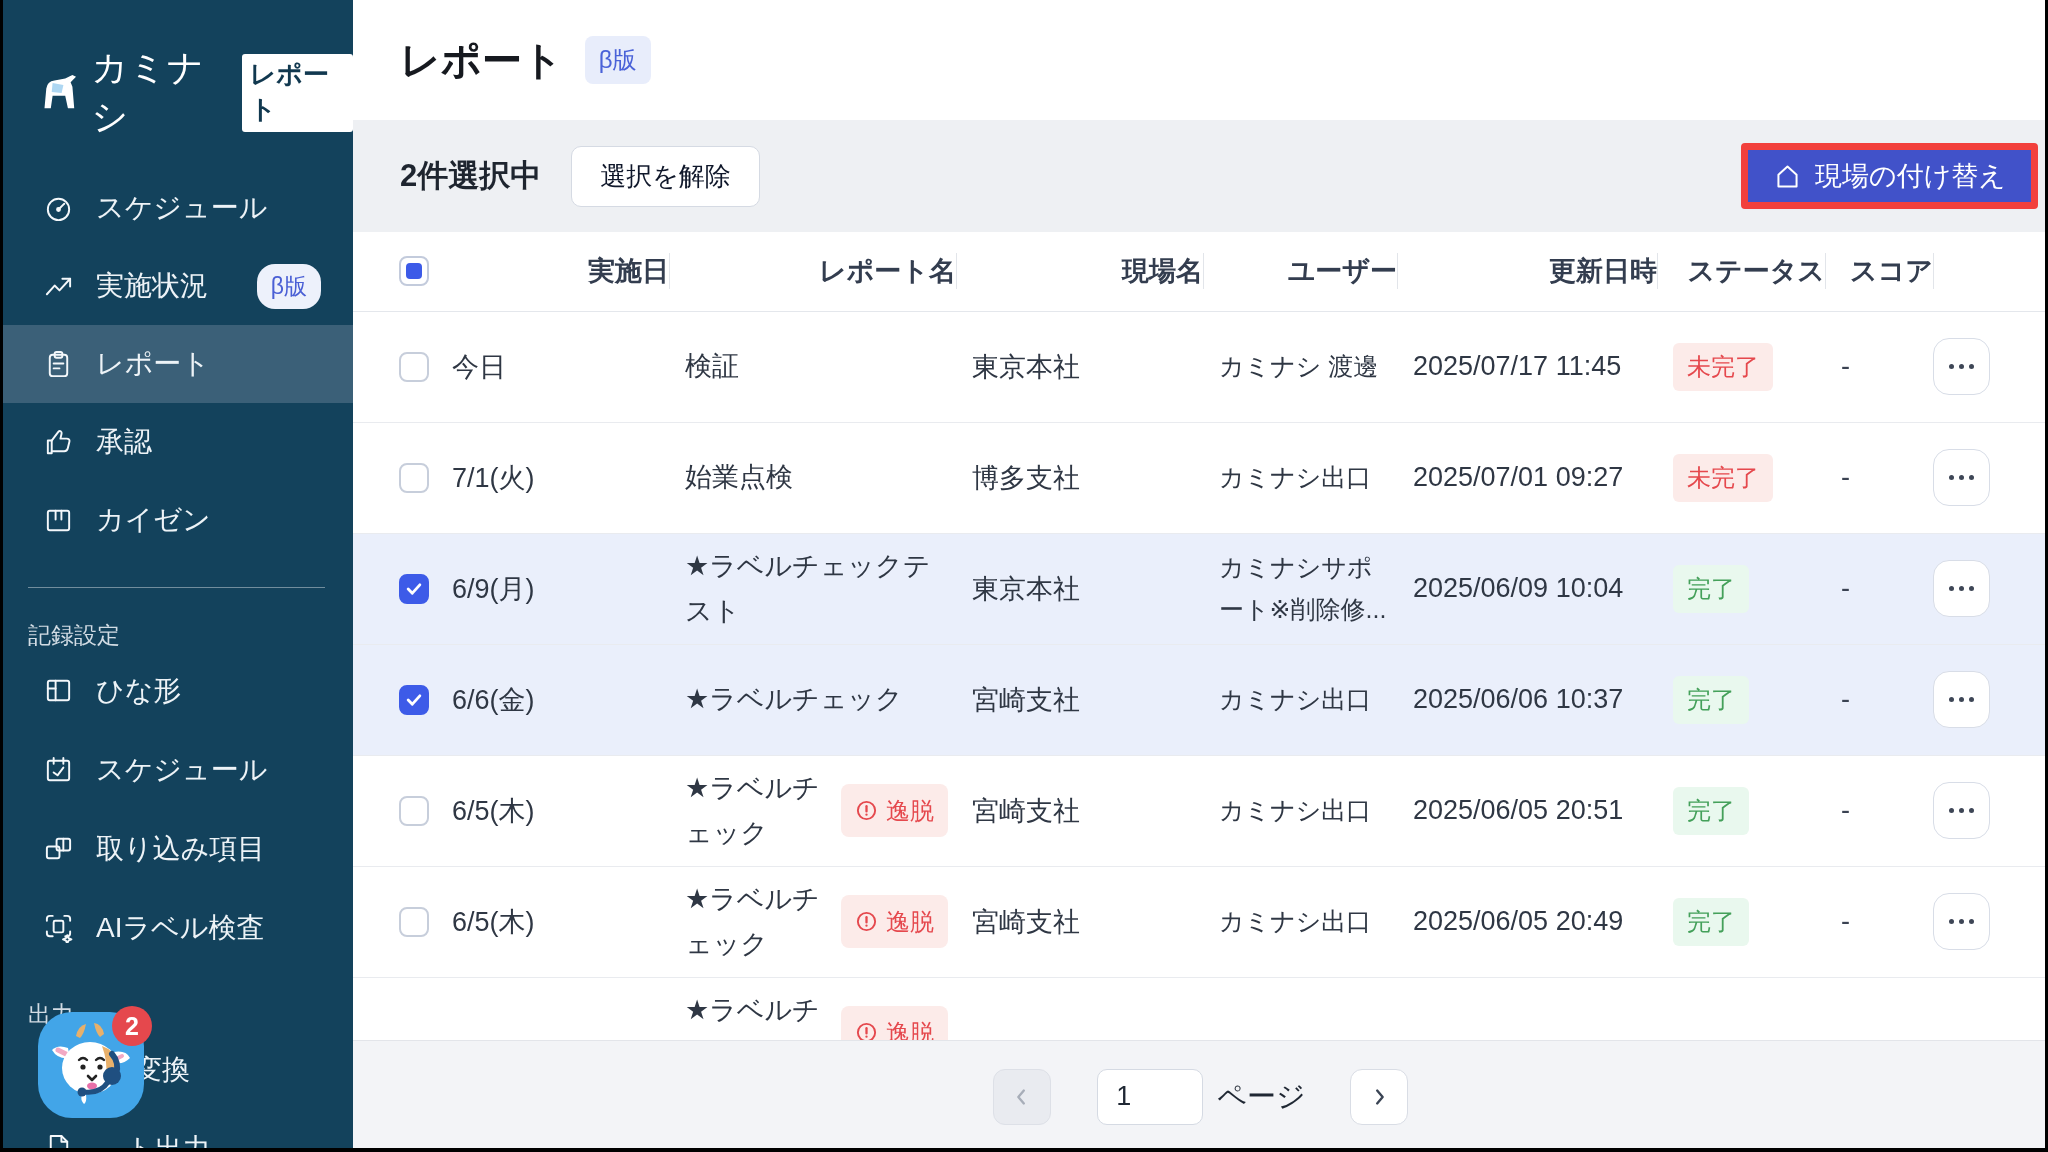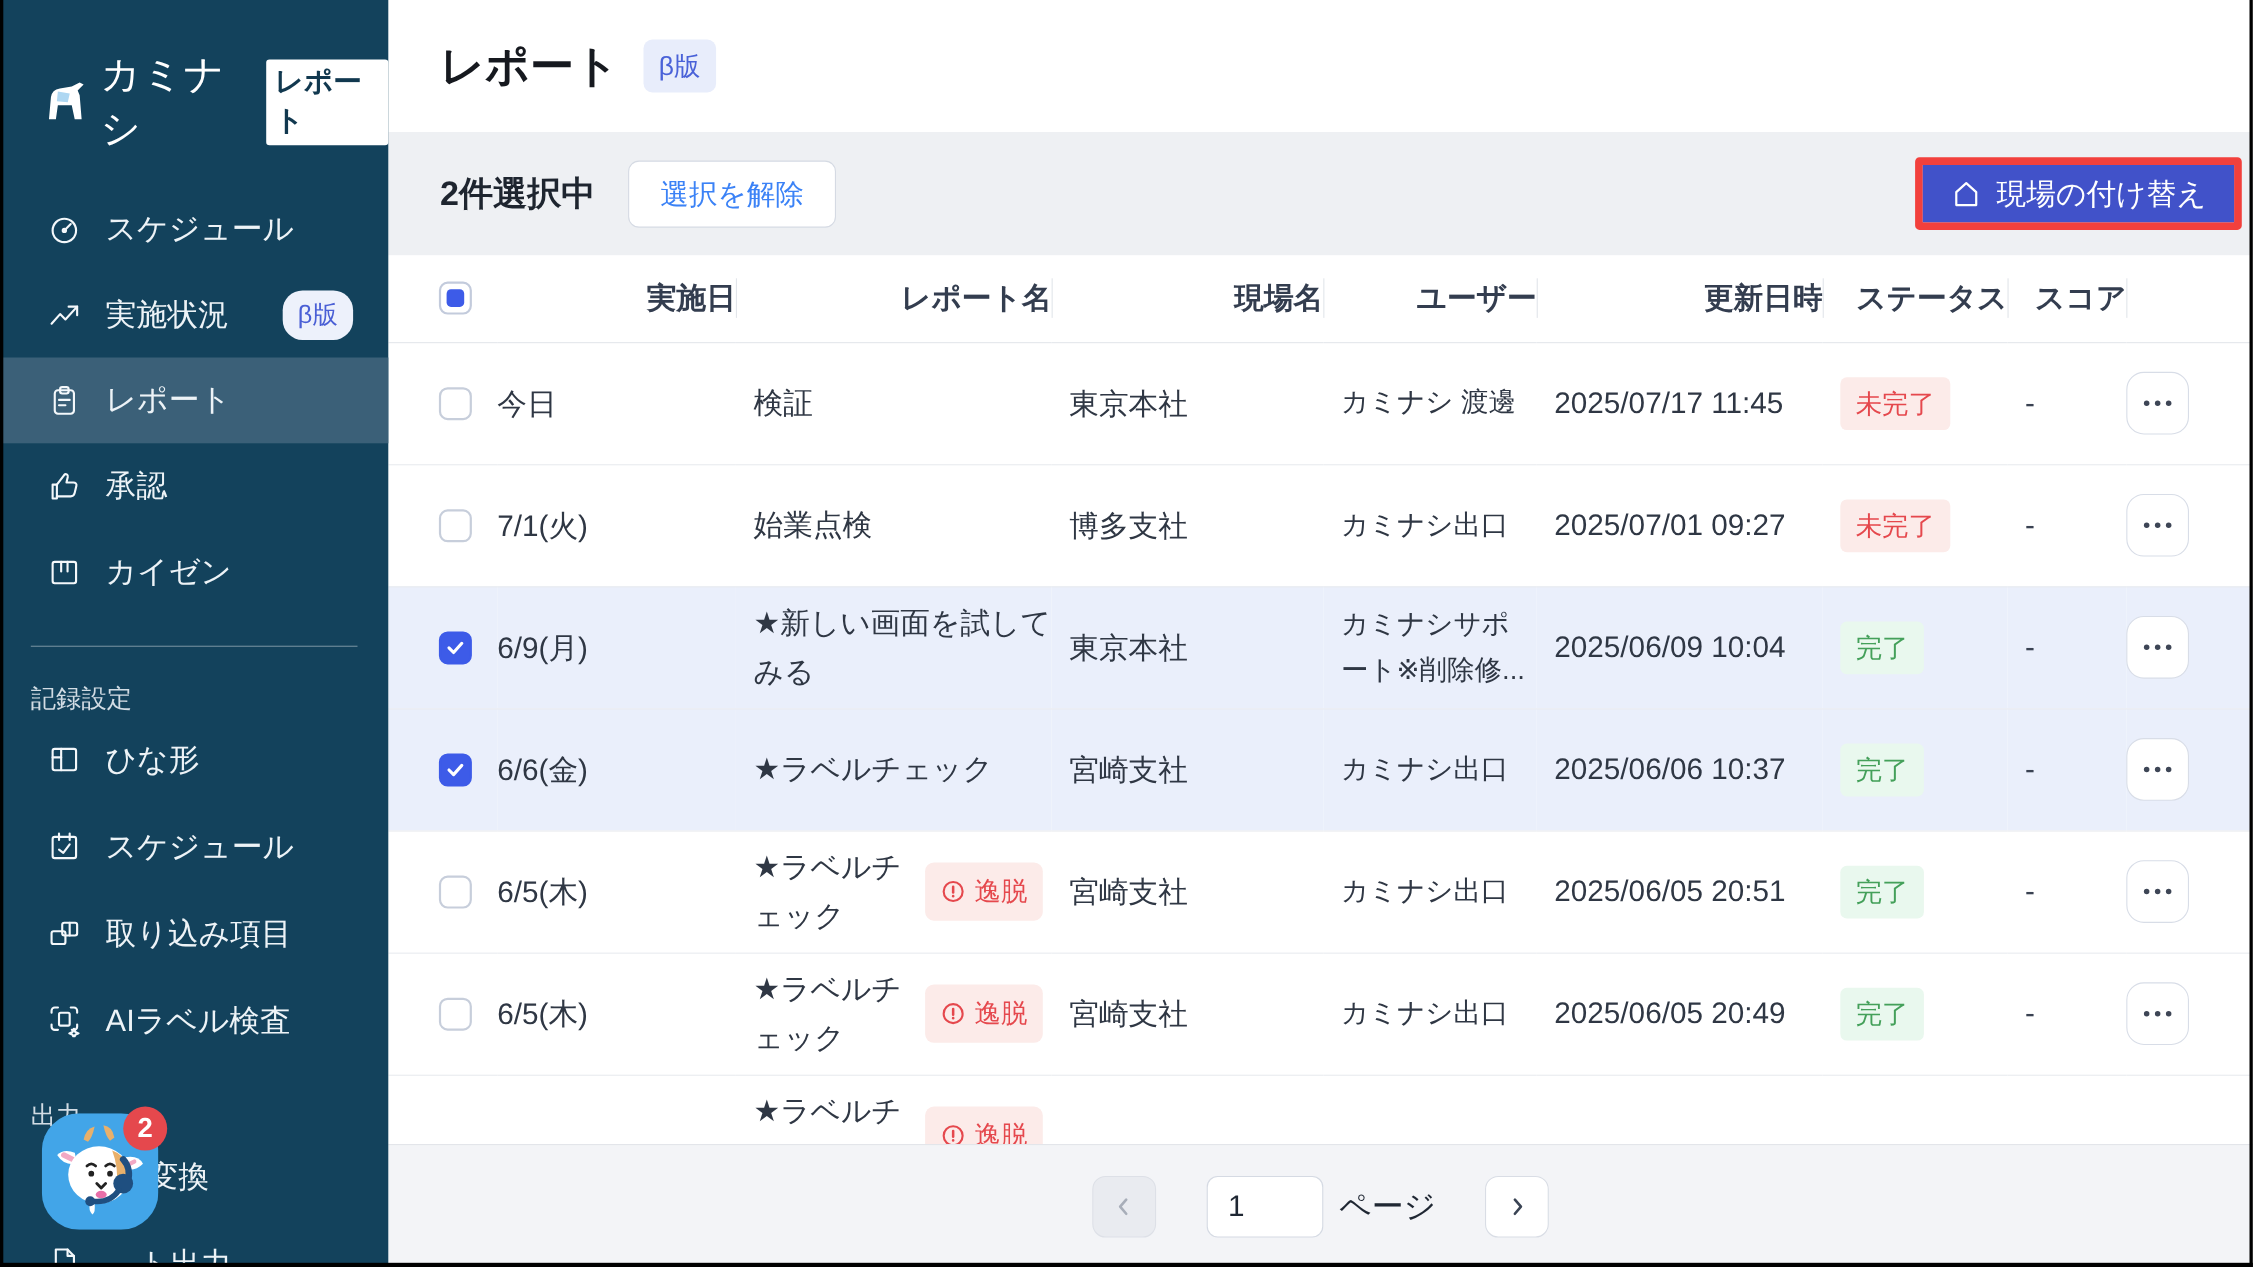--- a/index.html
+++ b/index.html
@@ -37,21 +37,21 @@
   .page-title{font-size:40px; font-weight:bold; color:#16191F;}
   .beta{background:var(--c-beta-bg); color:var(--c-beta-t); font-size:24px; padding:8px 14px; border-radius:8px; margin-left:22px;}
   .top-right{margin-left:auto; display:flex; align-items:center; gap:16px;}
   .toggle{width:60px; height:32px; border-radius:16px; background:var(--c-toggle); position:relative; cursor:pointer;}
   .toggle .knob{position:absolute; top:3px; right:3px; width:26px; height:26px; border-radius:50%; background:#fff;}
   .toggle-label{font-size:27px; color:#1F2733;}
   .help{width:38px; height:38px; border-radius:50%; border:3px solid #3D4F63; color:#3D4F63; font-size:23px; font-weight:bold; display:flex; align-items:center; justify-content:center; cursor:pointer;}
 
   .selbar{height:112px; background:#EEF0F3; display:flex; align-items:center; padding:0 10px 0 47px;}
   .sel-count{font-size:31px; font-weight:bold; color:#1E252F;}
-  .btn-clear{margin-left:30px; background:#fff; border:1px solid #D5DAE3; border-radius:10px; font-size:26px; color:#3b82f6; padding:12px 28px; cursor:pointer; font-family:inherit;}
+  .btn-clear{margin-left:30px; background:#fff; border:1px solid #D5DAE3; border-radius:10px; font-size:26px; color:#0f172a; padding:12px 28px; cursor:pointer; font-family:inherit;}
   .annotation{margin-left:auto; border:7px solid var(--c-annotation); border-radius:4px; display:flex;}
   .btn-primary{display:flex; align-items:center; gap:13px; background:var(--c-primary); color:#fff; border:none; font-size:27px; padding:0 25px; height:52px; cursor:pointer; font-family:inherit;}
   .btn-primary svg{width:29px; height:29px;}
   .btn-primary path{fill:none; stroke:#fff; stroke-width:2.2; stroke-linejoin:round; stroke-linecap:round;}
 
   
   .table-zone{height:808px; overflow:hidden;}
   table{border-collapse:collapse; table-layout:fixed; width:1695px;}
   col.w-check{width:99px;} col.w-date{width:217px;} col.w-report{width:287px;} col.w-site{width:247px;}
   col.w-user{width:194px;} col.w-upd{width:260px;} col.w-status{width:168px;} col.w-score{width:108px;} col.w-act{width:115px;}
@@ -342,21 +342,21 @@
           <td class="c-check">
               <div class="cb on">
                 <svg viewBox="0 0 24 24">
                   <polyline points="5,12 10,17 19,7"></polyline>
                 </svg>
               </div>
             </td>
           <td>6/9(月)</td>
           <td class="pad" style="padding-right:0">
               <div class="report">
-                <span class="report-text">★新しい画面を試してみる</span>
+                <span class="report-text">★ラベルチェックテスト</span>
               </div>
             </td>
           <td class="pad">東京本社</td>
           <td class="pad c-user">カミナシサポート※削除修...</td>
           <td class="pad">2025/06/09 10:04</td>
           <td class="pad"><span class="badge done">完了</span></td>
           <td class="pad score">-</td>
           <td>
               <button class="btn-more">
                 <i></i>

